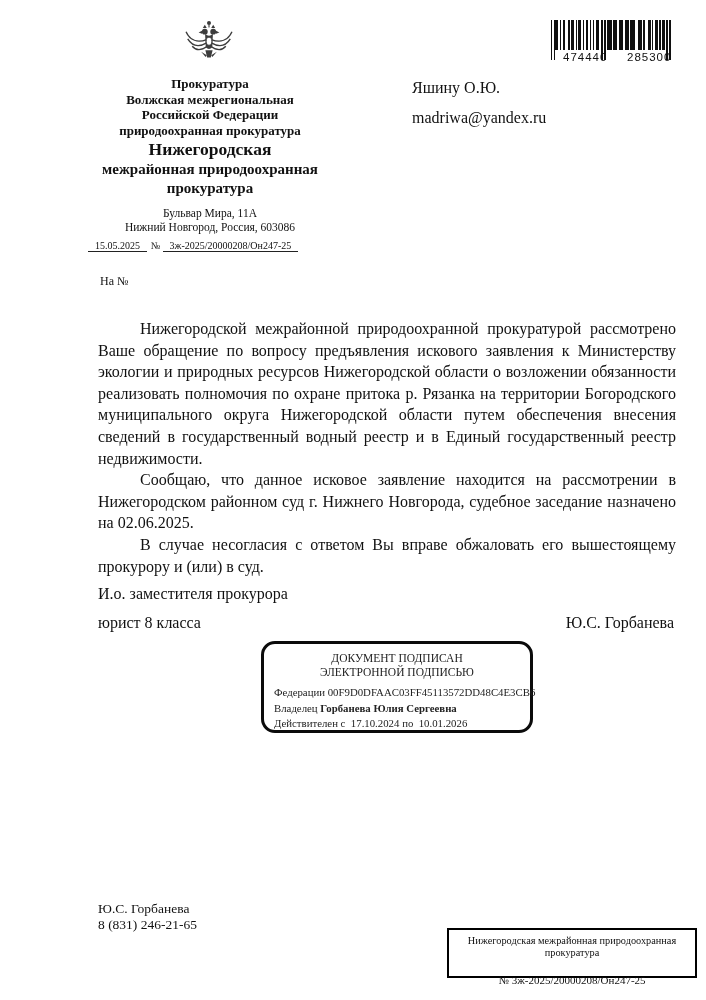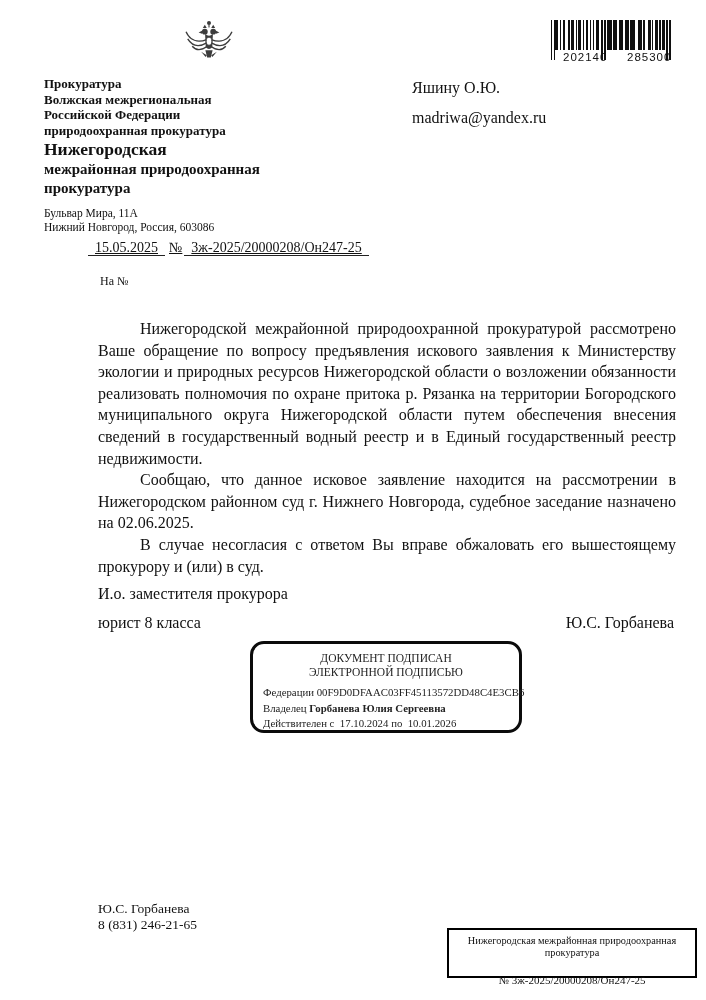--- a/index.html
+++ b/index.html
@@ -8,30 +8,31 @@
     width:706px;height:1000px;
     margin:0 auto;
     background:#ffffff;
     font-family:"Liberation Serif","DejaVu Serif",serif;
     color:#111;
     overflow:hidden;
   }
   
   .emblem{position:absolute;left:181px;top:14px;width:56px;height:60px;}
   .org-block{
-    position:absolute;left:44px;top:76px;width:300px;
+    position:absolute;left:60px;top:76px;width:300px;
+    text-align:center;
   }
   .org-line{font-weight:bold;font-size:13px;line-height:15.5px;}
   .org-name-big{font-weight:bold;font-size:17.5px;line-height:21px;margin-top:1px;}
   .org-name-med{font-weight:bold;font-size:15px;line-height:19px;}
   .org-address{margin-top:9px;font-size:11.5px;line-height:13.5px;font-weight:normal;}
   
   .refline{
     position:absolute;left:88px;top:240px;
-    font-size:14px;white-space:nowrap;text-decoration:underline;
+    font-size:10px;white-space:nowrap;
   }
   .refline .u{border-bottom:1px solid #222;padding:0 7px;}
   .refline .nosign{padding:0 2px 0 4px;}
   .reply-ref{position:absolute;left:100px;top:274px;font-size:12px;}
   
   .recipient{position:absolute;left:412px;top:78px;font-size:16px;}
   .recipient .r-name{line-height:20px;}
   .recipient .r-email{line-height:20px;margin-top:10px;}
   .barcode{position:absolute;left:551px;top:20px;width:138px;height:44px;}
   .bars{position:absolute;left:0;top:0;white-space:nowrap;font-size:0;}
@@ -47,21 +48,21 @@
   .body-text{
     position:absolute;left:98px;top:318px;width:578px;
     font-size:16px;line-height:21.6px;text-align:justify;
   }
   .body-text p{margin:0;text-indent:42px;}
   
   .sig{position:absolute;left:98px;top:585px;width:576px;font-size:16px;}
   .sig-row2{display:flex;justify-content:space-between;margin-top:11px;}
   
   .estamp{
-    position:absolute;left:250px;top:641px;width:272px;height:92px;
+    position:absolute;left:261px;top:641px;width:272px;height:92px;
     border:3px solid #0b0b0b;border-radius:14px;
     background:#fff;box-sizing:border-box;
     padding:7px 10px 0 10px;
   }
   .estamp-title{text-align:center;font-size:11.5px;line-height:14px;color:#222;}
   .estamp-lines{margin-top:6px;font-size:10.8px;line-height:15.5px;color:#222;white-space:nowrap;}
   .estamp-lines b{font-weight:bold;}
   
   .footer{position:absolute;left:98px;top:901px;font-size:13.5px;line-height:16px;}
   .docstamp{
@@ -124,21 +125,21 @@
   </div>
   <div class="reply-ref">На №</div>
 
   <div class="recipient">
     <div class="r-name">Яшину О.Ю.</div>
     <div class="r-email">madriwa@yandex.ru</div>
   </div>
 
   <div class="barcode">
     <div class="bars" id="bc-bars"><span style="width: 1.45px; height: 40px; background: rgb(16, 16, 16);"></span><span style="width: 1.45px; height: 40px; background: transparent;"></span><span style="width: 1.45px; height: 40px; background: rgb(16, 16, 16);"></span><span style="width: 2.9px; height: 30px; background: rgb(16, 16, 16);"></span><span style="width: 1.45px; height: 30px; background: transparent;"></span><span style="width: 1.45px; height: 30px; background: rgb(16, 16, 16);"></span><span style="width: 1.45px; height: 30px; background: transparent;"></span><span style="width: 2.9px; height: 30px; background: rgb(16, 16, 16);"></span><span style="width: 2.9px; height: 30px; background: transparent;"></span><span style="width: 1.45px; height: 30px; background: rgb(16, 16, 16);"></span><span style="width: 1.45px; height: 30px; background: transparent;"></span><span style="width: 2.9px; height: 30px; background: rgb(16, 16, 16);"></span><span style="width: 1.45px; height: 30px; background: transparent;"></span><span style="width: 1.45px; height: 30px; background: rgb(16, 16, 16);"></span><span style="width: 1.45px; height: 30px; background: transparent;"></span><span style="width: 2.9px; height: 30px; background: rgb(16, 16, 16);"></span><span style="width: 1.45px; height: 30px; background: transparent;"></span><span style="width: 1.45px; height: 30px; background: rgb(16, 16, 16);"></span><span style="width: 1.45px; height: 30px; background: transparent;"></span><span style="width: 2.9px; height: 30px; background: rgb(16, 16, 16);"></span><span style="width: 1.45px; height: 30px; background: transparent;"></span><span style="width: 1.45px; height: 30px; background: rgb(16, 16, 16);"></span><span style="width: 1.45px; height: 30px; background: transparent;"></span><span style="width: 1.45px; height: 30px; background: rgb(16, 16, 16);"></span><span style="width: 1.45px; height: 30px; background: transparent;"></span><span style="width: 2.9px; height: 30px; background: rgb(16, 16, 16);"></span><span style="width: 1.45px; height: 30px; background: transparent;"></span><span style="width: 1.45px; height: 40px; background: transparent;"></span><span style="width: 1.45px; height: 40px; background: rgb(16, 16, 16);"></span><span style="width: 1.45px; height: 40px; background: transparent;"></span><span style="width: 1.45px; height: 40px; background: rgb(16, 16, 16);"></span><span style="width: 1.45px; height: 40px; background: transparent;"></span><span style="width: 4.35px; height: 30px; background: rgb(16, 16, 16);"></span><span style="width: 1.45px; height: 30px; background: transparent;"></span><span style="width: 4.35px; height: 30px; background: rgb(16, 16, 16);"></span><span style="width: 1.45px; height: 30px; background: transparent;"></span><span style="width: 4.35px; height: 30px; background: rgb(16, 16, 16);"></span><span style="width: 1.45px; height: 30px; background: transparent;"></span><span style="width: 4.35px; height: 30px; background: rgb(16, 16, 16);"></span><span style="width: 1.45px; height: 30px; background: transparent;"></span><span style="width: 4.35px; height: 30px; background: rgb(16, 16, 16);"></span><span style="width: 2.9px; height: 30px; background: transparent;"></span><span style="width: 4.35px; height: 30px; background: rgb(16, 16, 16);"></span><span style="width: 1.45px; height: 30px; background: transparent;"></span><span style="width: 1.45px; height: 30px; background: rgb(16, 16, 16);"></span><span style="width: 2.9px; height: 30px; background: transparent;"></span><span style="width: 2.9px; height: 30px; background: rgb(16, 16, 16);"></span><span style="width: 1.45px; height: 30px; background: transparent;"></span><span style="width: 1.45px; height: 30px; background: rgb(16, 16, 16);"></span><span style="width: 1.45px; height: 30px; background: transparent;"></span><span style="width: 2.9px; height: 30px; background: rgb(16, 16, 16);"></span><span style="width: 1.45px; height: 30px; background: transparent;"></span><span style="width: 1.45px; height: 30px; background: rgb(16, 16, 16);"></span><span style="width: 1.45px; height: 30px; background: transparent;"></span><span style="width: 2.9px; height: 30px; background: rgb(16, 16, 16);"></span><span style="width: 1.45px; height: 30px; background: transparent;"></span><span style="width: 1.45px; height: 40px; background: rgb(16, 16, 16);"></span><span style="width: 1.45px; height: 40px; background: transparent;"></span><span style="width: 1.45px; height: 40px; background: rgb(16, 16, 16);"></span></div>
-    <div class="bc-digits bc-left">202140</div>
+    <div class="bc-digits bc-left">474440</div>
     <div class="bc-digits bc-right">285300</div>
   </div>
 
   <div class="body-text">
     <p>Нижегородской межрайонной природоохранной прокуратурой рассмотрено Ваше обращение по вопросу предъявления искового заявления к Министерству экологии и природных ресурсов Нижегородской области о возложении обязанности реализовать полномочия по охране притока р. Рязанка на территории Богородского муниципального округа Нижегородской области путем обеспечения внесения сведений в государственный водный реестр и в Единый государственный реестр недвижимости.</p>
     <p>Сообщаю, что данное исковое заявление находится на рассмотрении в Нижегородском районном суд г. Нижнего Новгорода, судебное заседание назначено на 02.06.2025.</p>
     <p>В случае несогласия с ответом Вы вправе обжаловать его вышестоящему прокурору и (или) в суд.</p>
   </div>
 
   <div class="sig">

